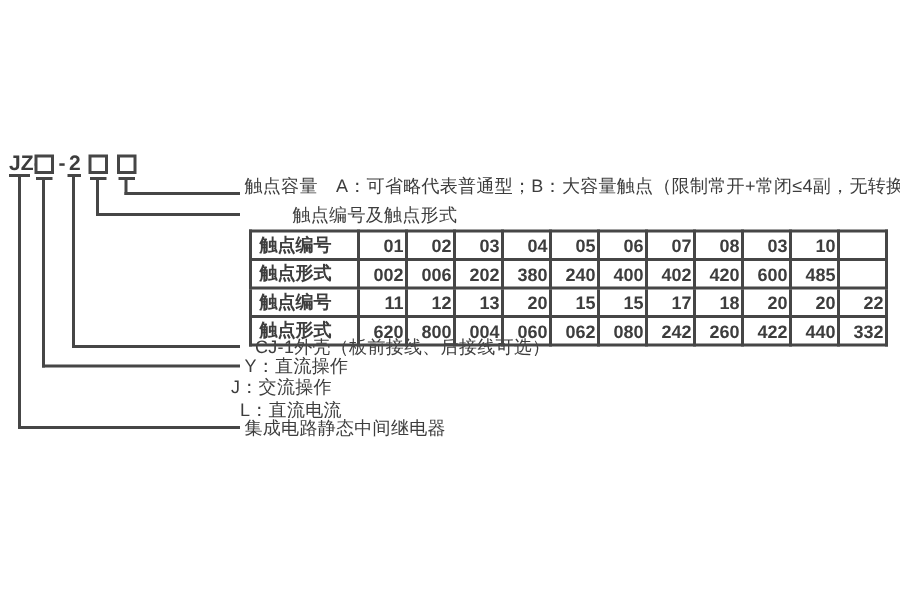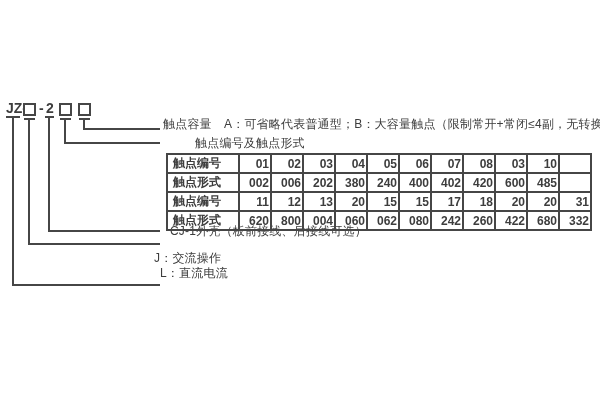--- a/index.html
+++ b/index.html
@@ -45,22 +45,24 @@
 
   <div class="line" style="left:83px; top:128px; width:77px;  height:2px;"></div>
   <div class="line" style="left:64px; top:142px; width:96px;  height:2px;"></div>
   <div class="line" style="left:48px; top:230px; width:112px; height:2px;"></div>
   <div class="line" style="left:28px; top:243px; width:132px; height:2px;"></div>
   <div class="line" style="left:12px; top:284px; width:148px; height:2px;"></div>
 
   <div class="lbl" style="left:163px; top:117px;">触点容量　A：可省略代表普通型；B：大容量触点（限制常开+常闭≤4副，无转换）</div>
   <div class="lbl" style="left:163px; top:136px;margin-left:32px;">触点编号及触点形式</div>
   <div class="lbl" style="left:170px; top:224px;">CJ-1外壳（板前接线、后接线可选）</div>
+  <div class="lbl" style="left:163px; top:237px;">Y：直流操作</div>
   <div class="lbl" style="left:154px; top:251px;">J：交流操作</div>
   <div class="lbl" style="left:160px; top:266px;">L：直流电流</div>
+  <div class="lbl" style="left:163px; top:278px;">集成电路静态中间继电器</div>
 
   <table class="contacts">
     <colgroup>
       <col style="width:72px;">
       <col style="width:32px;">
         <col style="width:32px;">
         <col style="width:32px;">
         <col style="width:32px;">
       <col style="width:32px;">
         <col style="width:32px;">
@@ -104,32 +106,32 @@
         <td>11</td>
         <td>12</td>
         <td>13</td>
         <td>20</td>
         <td>15</td>
         <td>15</td>
         <td>17</td>
         <td>18</td>
         <td>20</td>
         <td>20</td>
-        <td>31</td>
+        <td>22</td>
       </tr>
       <tr>
         <td class="hdr">触点形式</td>
         <td>620</td>
         <td>800</td>
         <td>004</td>
         <td>060</td>
         <td>062</td>
         <td>080</td>
         <td>242</td>
         <td>260</td>
         <td>422</td>
-        <td>680</td>
+        <td>440</td>
         <td>332</td>
       </tr>
     </tbody>
   </table>
 
 </div>
 
 </body></html>

